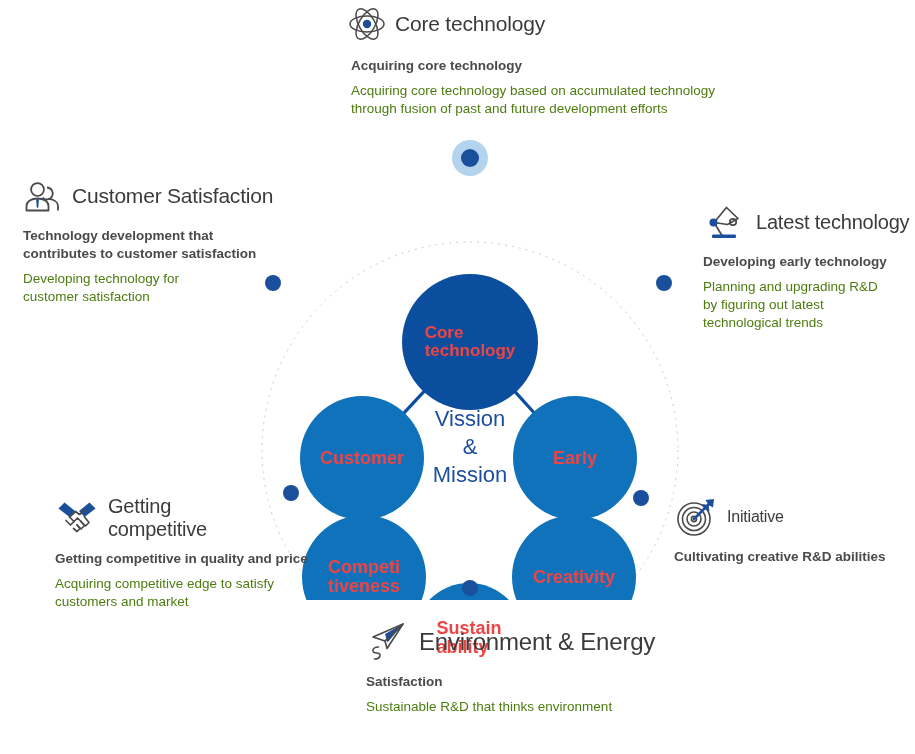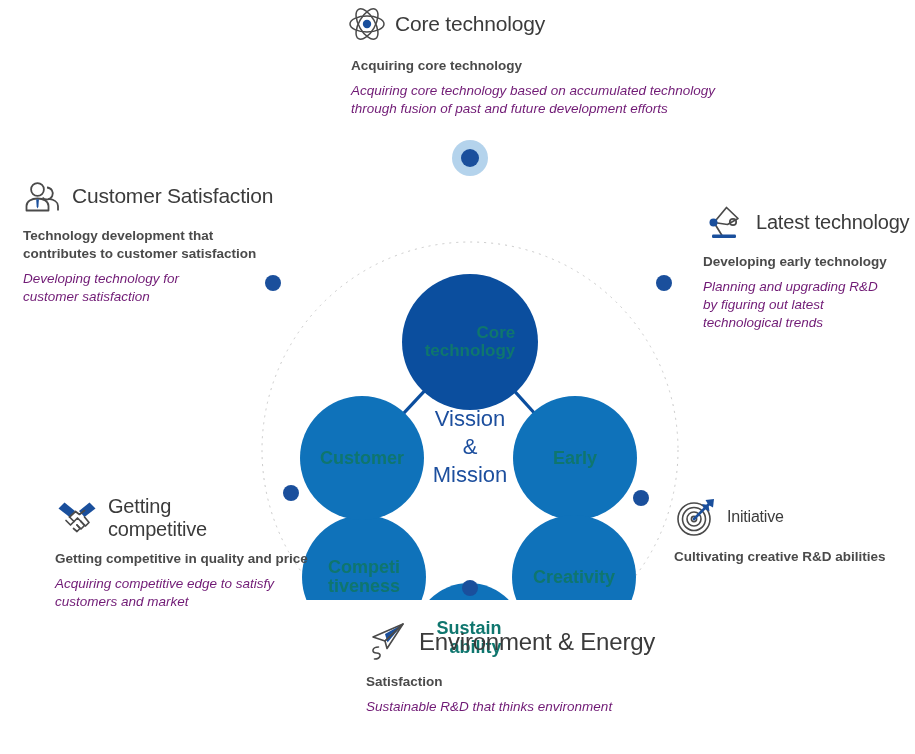--- a/index.html
+++ b/index.html
@@ -40,25 +40,24 @@
   .info-sub {
     font-size: 13.5px;
     font-weight: bold;
     color: #4a4a4a;
     line-height: 1.32;
     margin-top: 9px;
     white-space: pre-line;
   }
   .info-desc {
     font-size: 13.5px;
-    color: #701a75;
+    color: #4d7c0f;
     line-height: 1.34;
     margin-top: 7px;
     white-space: pre-line;
-    font-style: italic;
   }
 
   
   #block-core        { left: 345px; top: 2px;   width: 470px; }
   #block-customer    { left: 20px;  top: 174px; width: 270px; }
   #block-latest      { left: 703px; top: 200px; width: 212px; }
   #block-getting     { left: 55px;  top: 495px; width: 290px; }
   #block-initiative  { left: 674px; top: 495px; width: 240px; }
   #block-environment { left: 366px; top: 620px; width: 330px; }
 
@@ -81,22 +80,22 @@
     position: absolute;
     left: 243px;
     top: 140px;
     width: 440px;
     height: 460px;
   }
   #diagram svg { display: block; }
 
   .node-label {
     position: absolute;
-    color: #0f766e;
-    text-align: right;
+    color: #ef4444;
+    text-align: left;
     font-weight: bold;
     line-height: 1.05;
     white-space: pre-line;
     pointer-events: none;
   }
   .vm-label {
     position: absolute;
     color: #1d4f9e;
     text-align: center;
     font-size: 22px;

